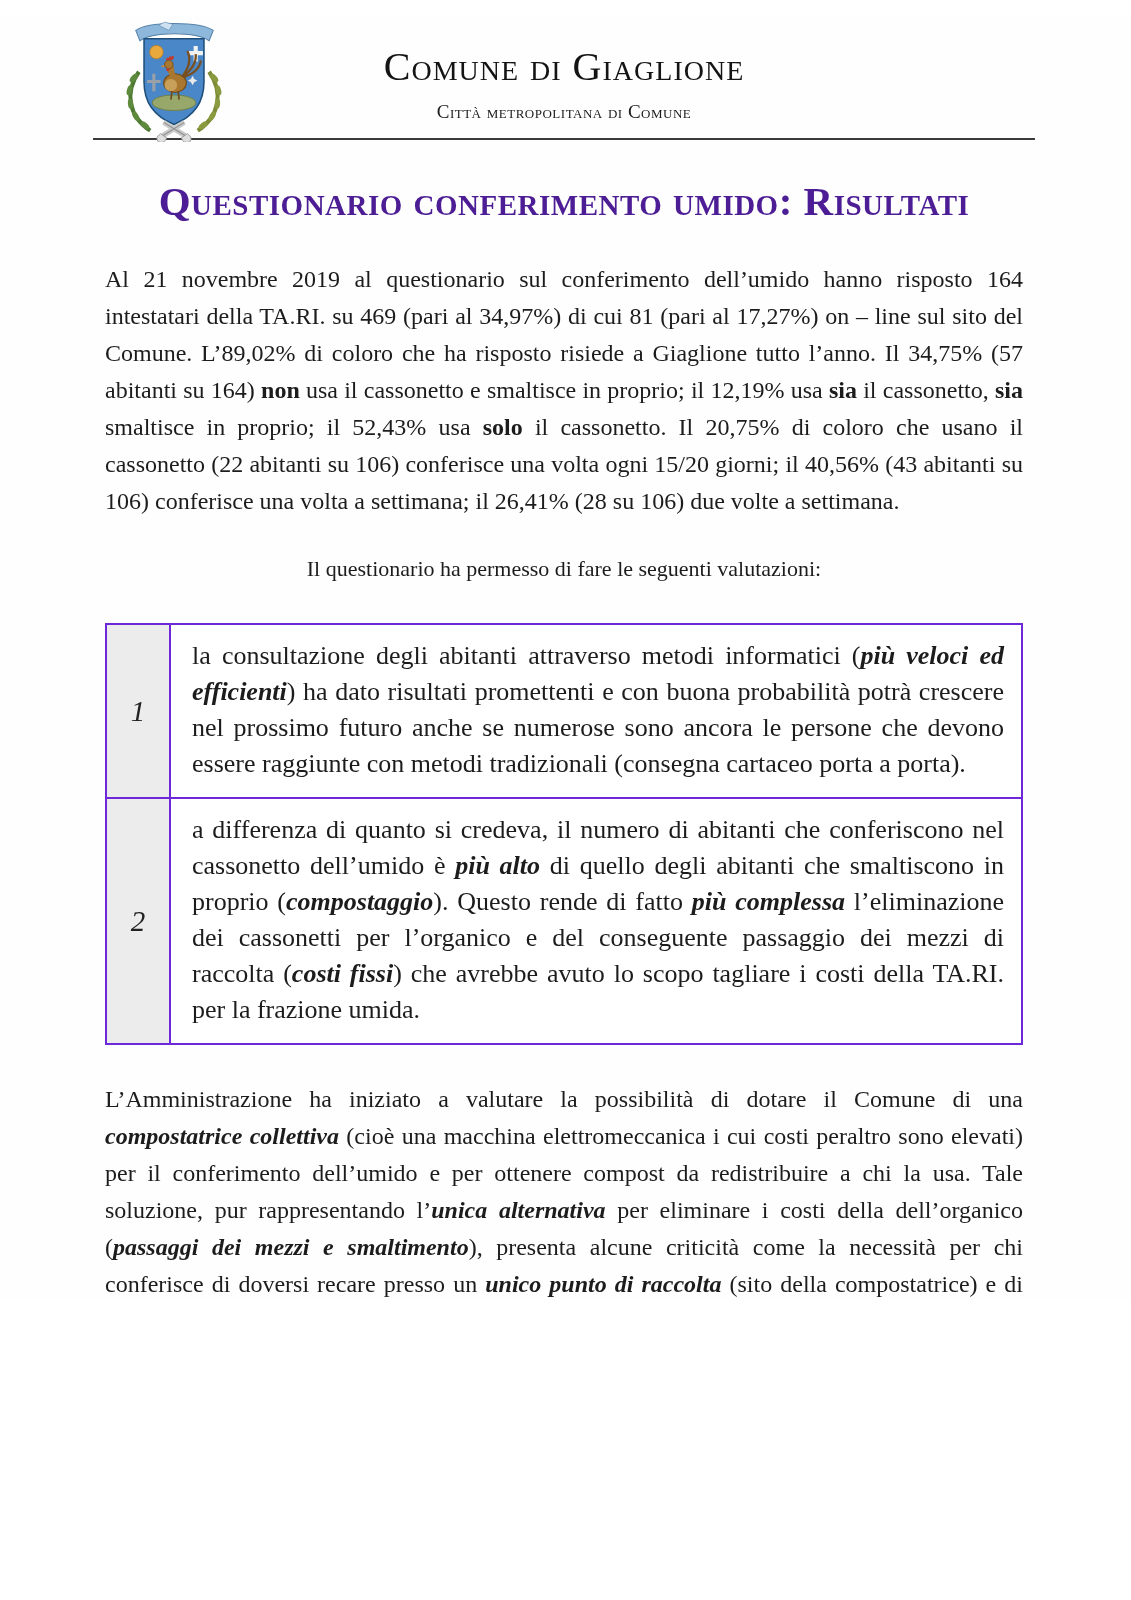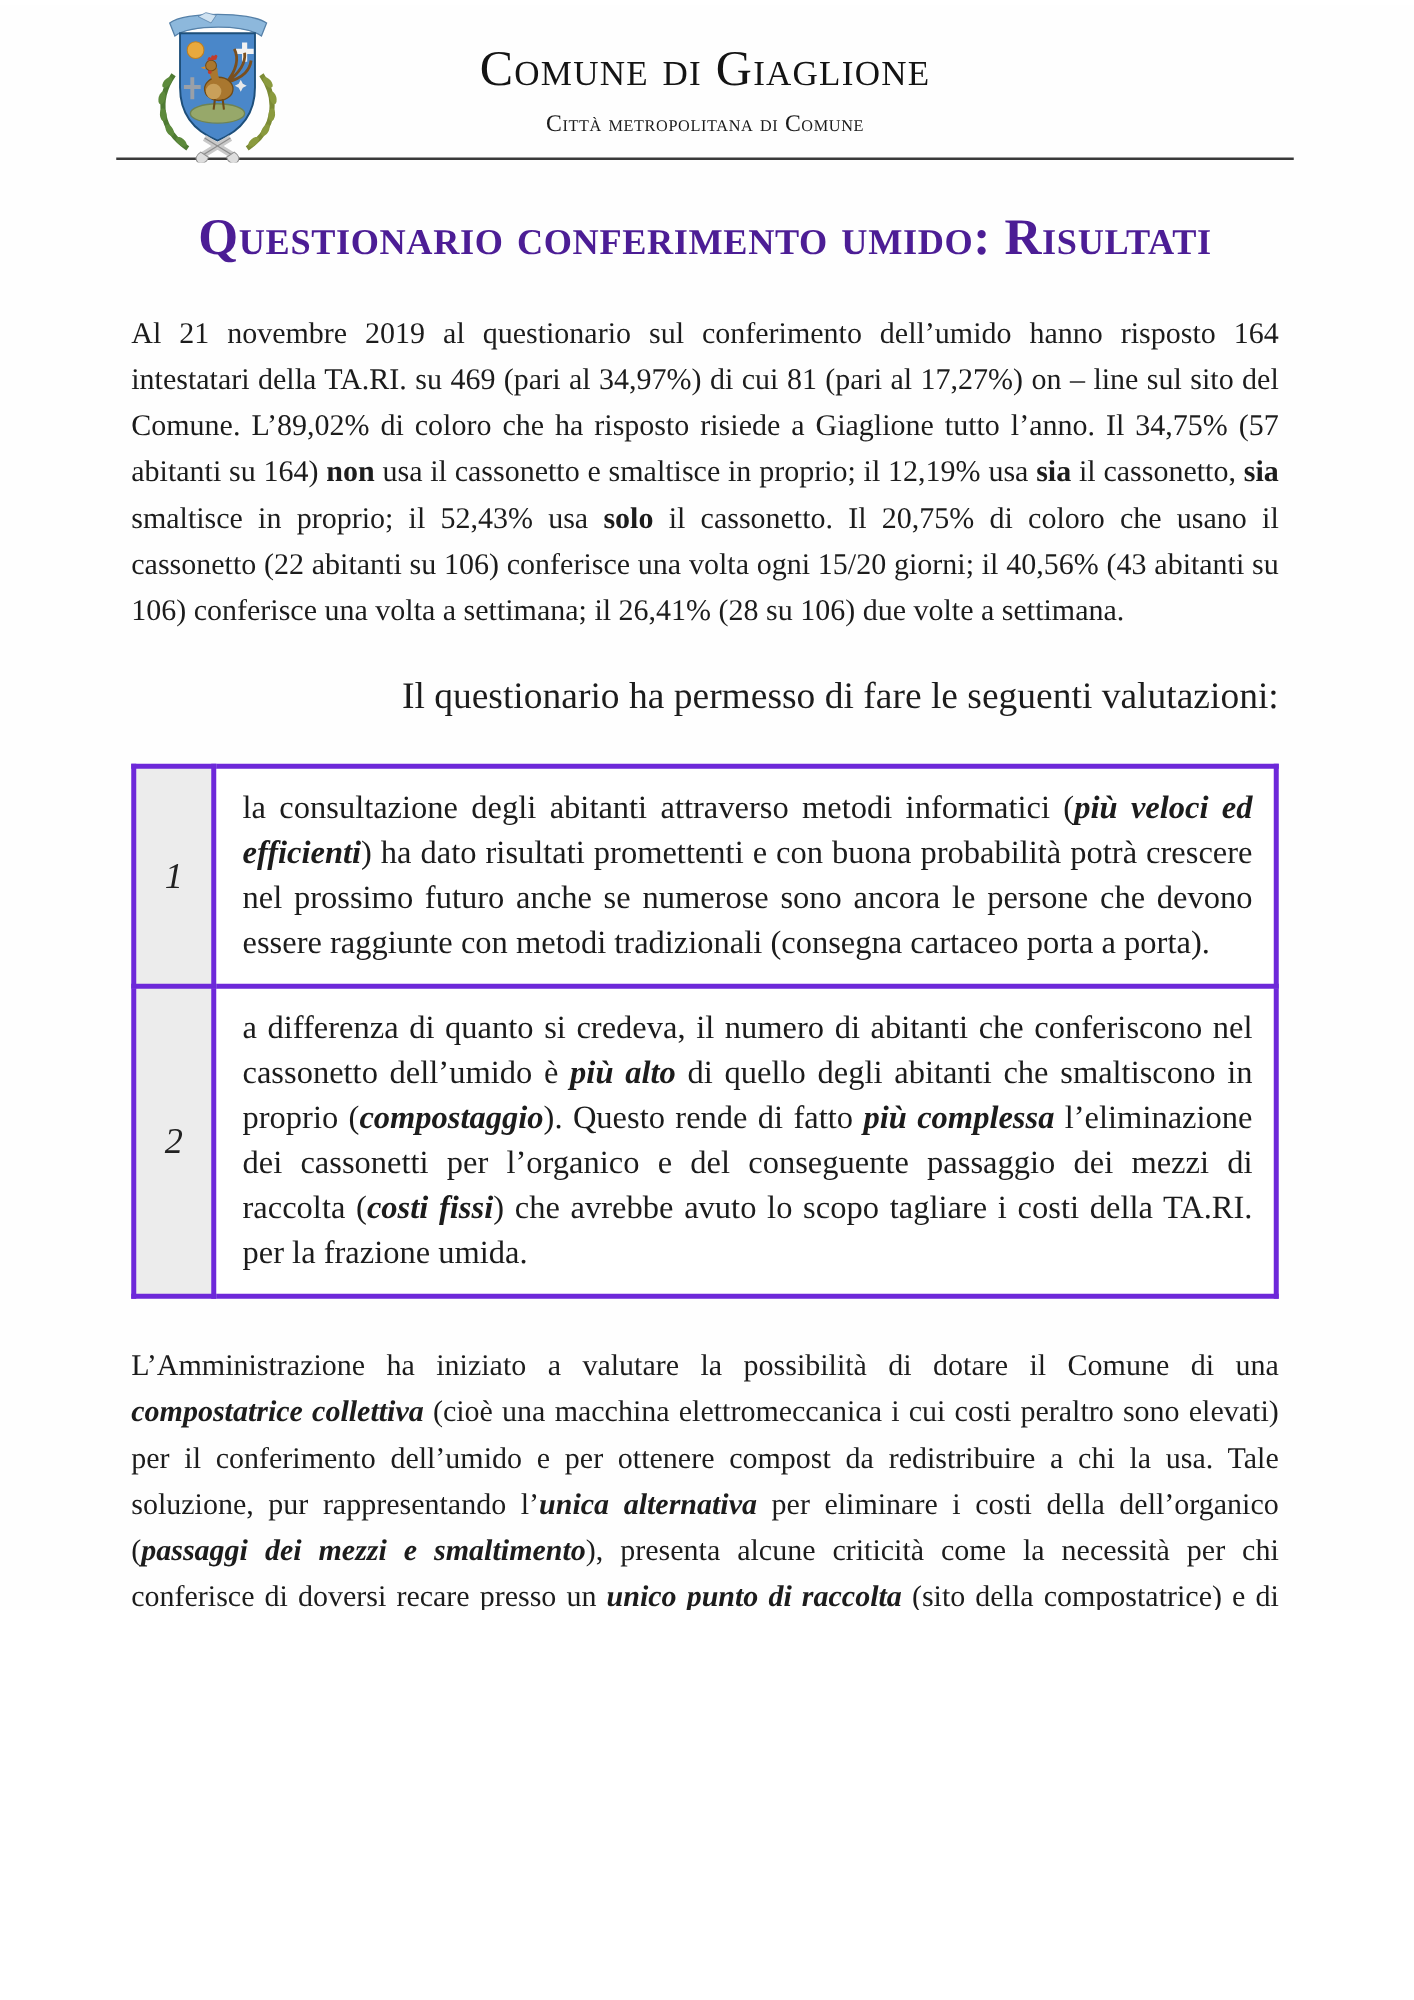--- a/index.html
+++ b/index.html
@@ -1,21 +1,21 @@
 <!DOCTYPE html>
 <html><head>
 <meta charset="utf-8">
 <style>
   * { box-sizing: border-box; }
   html, body { margin: 0; padding: 0; background: #ffffff; }
   .page {
     position: relative;
     width: 1131px;
     height: 1284px;
-    margin: 4px auto;
+    margin: 16px auto;
     background: #fefefe;
     font-family: "Liberation Serif", serif;
     color: #1c1c1c;
     padding: 0 108px 0 105px;
     overflow: hidden;
   }
   
   .letterhead { position: relative; padding-top: 30px; text-align: center; }
   .coat { position: absolute; left: 12px; top: 2px; width: 114px; height: 124px; }
   .muni {
@@ -49,30 +49,30 @@
     color: #4c1d95;
   }
   .body-par {
     margin: 38px 0 0 0;
     font-size: 24px;
     line-height: 37px;
     text-align: justify;
   }
   .lead {
     margin: 30px 0 0 0;
-    font-size: 30px;
+    font-size: 22px;
     line-height: 37px;
-    text-align: right;
+    text-align: center;
   }
   table.evals {
     margin-top: 36px;
     width: 100%;
     border-collapse: collapse;
   }
-  table.evals td { border: 4px solid #6d28d9; }
+  table.evals td { border: 2px solid #6d28d9; }
   td.num {
     width: 64px;
     background: #ececec;
     text-align: center;
     vertical-align: middle;
     font-style: italic;
     font-size: 29px;
     color: #222;
   }
   td.cell {

